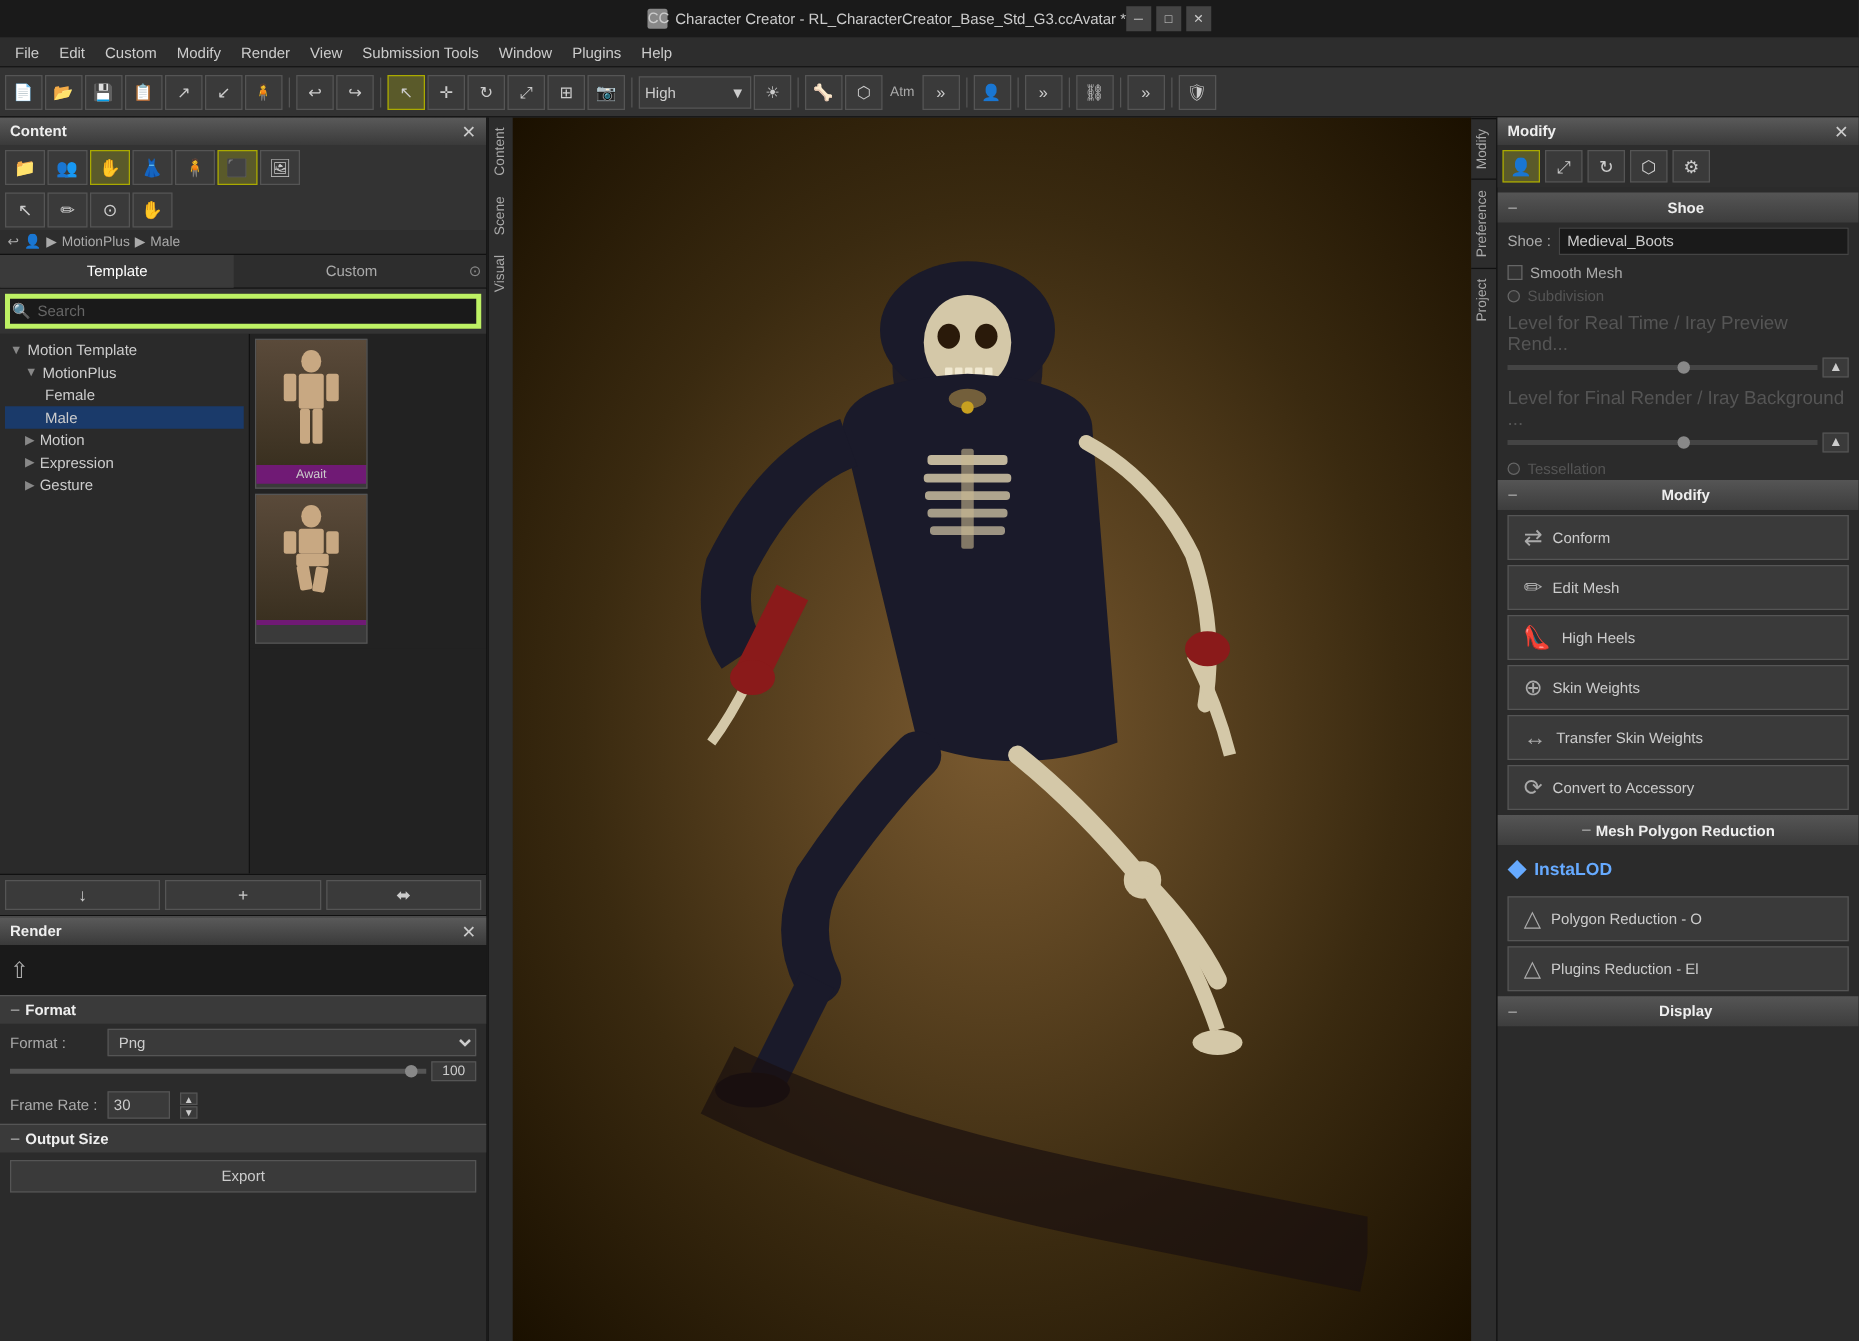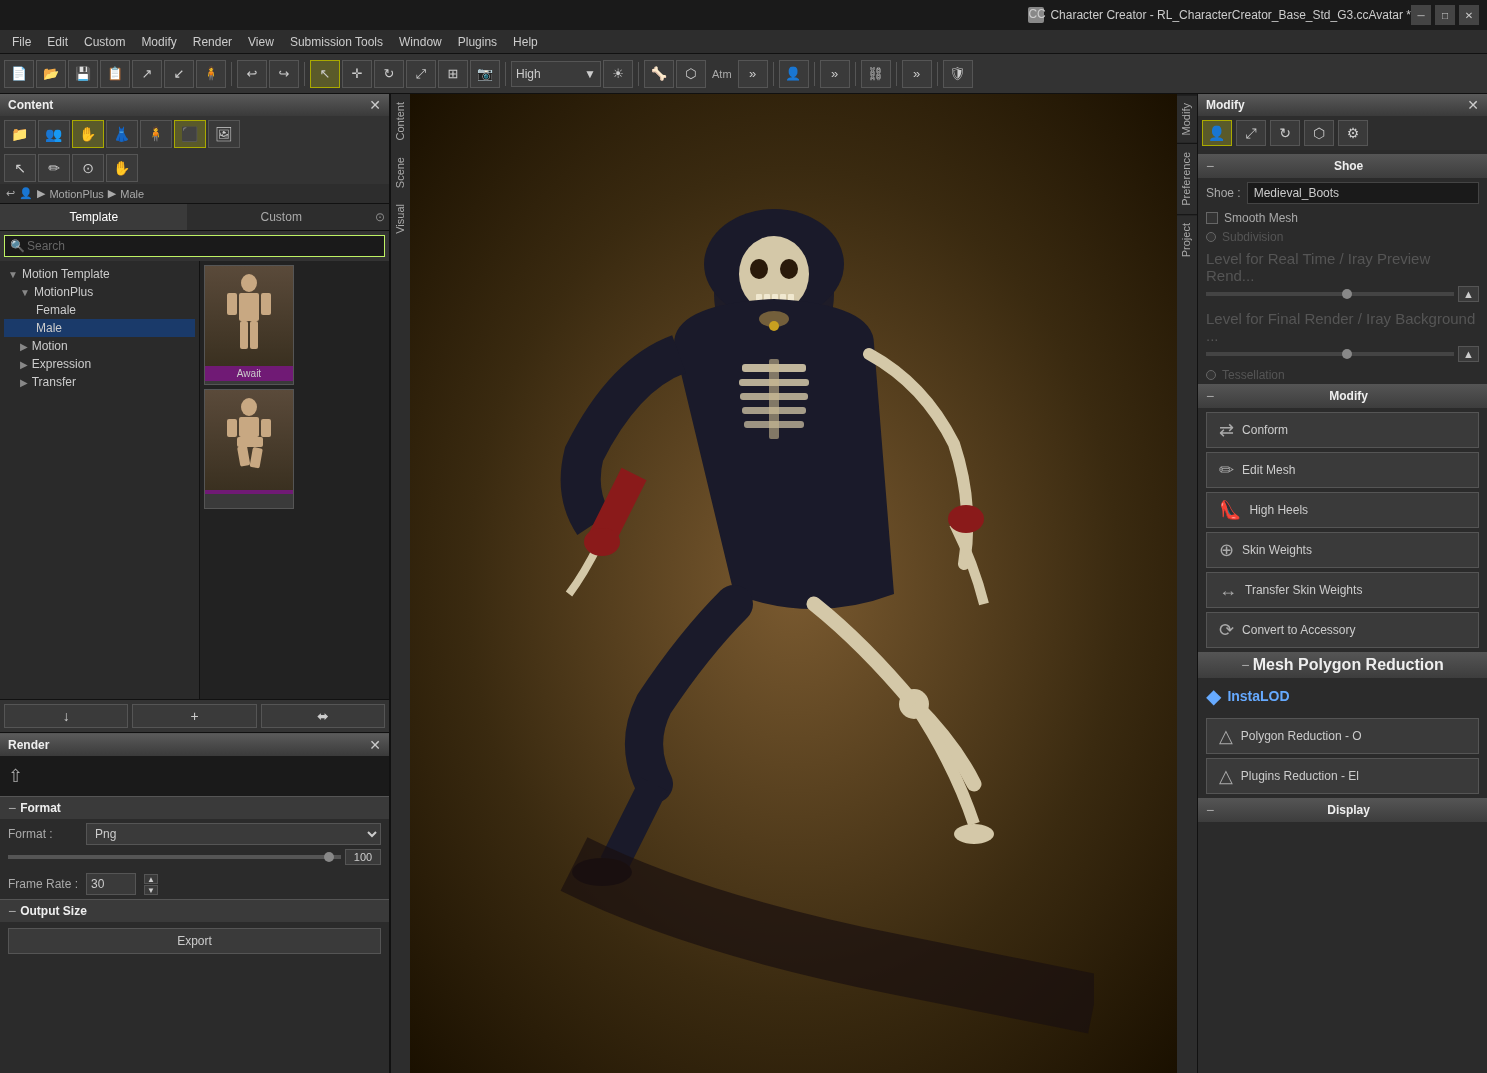--- a/index.html
+++ b/index.html
@@ -1,19 +1,19 @@
 <!DOCTYPE html>
 <html><head>
   <meta charset="utf-8">
   <style>
     * { box-sizing: border-box; margin: 0; padding: 0; }
     body { background: #2b2b2b; color: #ccc; font-family: 'Segoe UI', Arial, sans-serif; font-size: 12px; width: 1487px; height: 1073px; overflow: hidden; }
 
     
-    #titlebar { background: #1a1a1a; height: 30px; display: flex; align-items: center; padding: 0 8px; color: #ccc; font-size: 12px; justify-content: flex-end; }
+    #titlebar { background: #1a1a1a; height: 30px; display: flex; align-items: center; padding: 0 8px; color: #ccc; font-size: 12px; justify-content: center; }
     #titlebar .title-left { display: flex; align-items: center; gap: 6px; }
     #titlebar .title-icon { width: 16px; height: 16px; background: #888; border-radius: 2px; }
     #titlebar .win-controls { display: flex; gap: 4px; }
     #titlebar .win-btn { width: 20px; height: 20px; background: #444; border: none; color: #ccc; cursor: pointer; font-size: 10px; display: flex; align-items: center; justify-content: center; }
 
     
     #menubar { background: #2d2d2d; height: 24px; display: flex; align-items: center; padding: 0 4px; border-bottom: 1px solid #111; }
     .menu-item { padding: 2px 8px; color: #ccc; cursor: pointer; font-size: 12px; }
 
     
@@ -42,21 +42,21 @@
     
     .breadcrumb { display: flex; align-items: center; padding: 3px 6px; background: #2d2d2d; gap: 4px; font-size: 11px; color: #aaa; border-bottom: 1px solid #111; }
 
     
     .tabs { display: flex; background: #2d2d2d; border-bottom: 1px solid #111; }
     .tab { flex: 1; padding: 5px 0; text-align: center; cursor: pointer; color: #aaa; border: 1px solid transparent; }
     .tab.active { background: #3a3a3a; color: #fff; border-bottom: 1px solid #3a3a3a; }
 
     
     .search-box { padding: 4px; background: #333; }
-    .search-input { width: 100%; background: #1a1a1a; border: 1px solid #bef264; color: #ccc; padding: 3px 6px; font-size: 12px; }
+    .search-input { width: 100%; background: #1a1a1a; border: 4px solid #bef264; color: #ccc; padding: 3px 6px; font-size: 12px; }
     .search-input::placeholder { color: #666; }
 
     
     .tree { padding: 4px; overflow-y: auto; }
     .tree-item { padding: 2px 4px; cursor: pointer; display: flex; align-items: center; gap: 4px; color: #ccc; }
     .tree-item.selected { background: #1a3a6a; }
     .tree-item.indent1 { padding-left: 16px; }
     .tree-item.indent2 { padding-left: 28px; }
     .tree-arrow { font-size: 10px; color: #888; }
 
@@ -122,21 +122,21 @@
     .right-slider { width: 100%; height: 4px; background: #444; position: relative; }
     .right-slider-thumb { position: absolute; width: 10px; height: 10px; background: #888; border-radius: 50%; top: -3px; left: 60%; }
 
     .section-divider { background: linear-gradient(to bottom, #555, #3d3d3d); padding: 4px 8px; display: flex; align-items: center; gap: 4px; }
     .section-divider-title { color: #eee; font-size: 12px; font-weight: bold; text-align: center; flex: 1; }
 
     .action-btn { margin: 4px 8px; background: #3a3a3a; border: 1px solid #555; color: #ccc; height: 36px; width: calc(100% - 16px); cursor: pointer; font-size: 12px; display: flex; align-items: center; gap: 8px; padding: 0 12px; }
     .action-icon { font-size: 18px; color: #aaa; }
 
     .mesh-reduction-header { background: linear-gradient(to bottom, #555, #3d3d3d); padding: 4px 8px; text-align: center; margin-top: 4px; }
-    .mesh-reduction-title { color: #eee; font-size: 16px; font-weight: bold; }
+    .mesh-reduction-title { color: #eee; font-size: 12px; font-weight: bold; }
 
     .instalod-row { padding: 6px 8px; display: flex; align-items: center; gap: 6px; }
     .instalod-icon { font-size: 20px; color: #6af; }
     .instalod-text { color: #6af; font-size: 14px; font-weight: bold; }
 
     .right-side-tabs { display: flex; flex-direction: column; width: 20px; background: #2d2d2d; }
     .right-side-tab { writing-mode: vertical-rl; text-orientation: mixed; transform: rotate(180deg); padding: 8px 3px; color: #aaa; cursor: pointer; font-size: 11px; white-space: nowrap; border-bottom: 1px solid #111; }
 
     
     ::-webkit-scrollbar { width: 6px; }
@@ -288,21 +288,21 @@
           <div class="tree-item indent1">
             <span class="tree-arrow">▶</span>
             <span>Motion</span>
           </div>
           <div class="tree-item indent1">
             <span class="tree-arrow">▶</span>
             <span>Expression</span>
           </div>
           <div class="tree-item indent1">
             <span class="tree-arrow">▶</span>
-            <span>Transfer</span>
+            <span>Gesture</span>
           </div>
         </div>
 
         <div style="flex:1;background:#222;overflow-y:auto;display:flex;flex-direction:column;">
           <div class="thumbnails">
 
             <div class="thumb">
               <div class="thumb-img" style="background:linear-gradient(to bottom,#5a4a3a,#3a3020);">
                 <svg width="60" height="90" viewBox="0 0 60 90">
 

